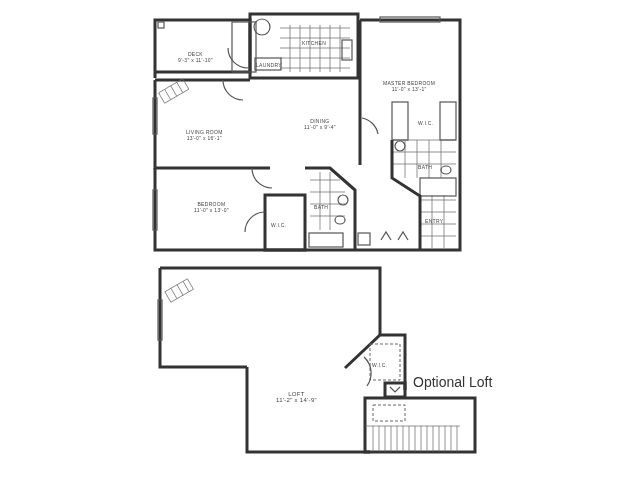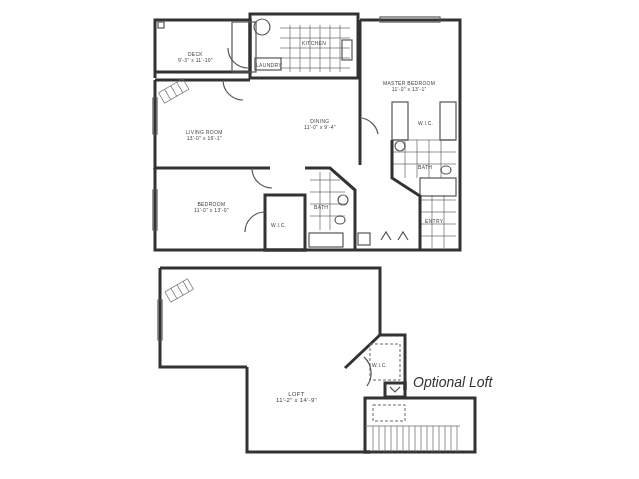--- a/index.html
+++ b/index.html
@@ -177,13 +177,13 @@
 </div>
 
 <div class="lbl" style="left:372px;top:362px;">
   <div>W.I.C.</div>
 </div>
 <div class="lbl" style="left:276px;top:391px;font-size:6px;">
   <div>LOFT</div>
   <div>11'-2" x 14'-9"</div>
 </div>
 
-<div class="big" style="left:413px;top:374px;font-style:italic;">Optional Loft</div>
+<div class="big" style="left:413px;top:374px;">Optional Loft</div>
 
 </body></html>

